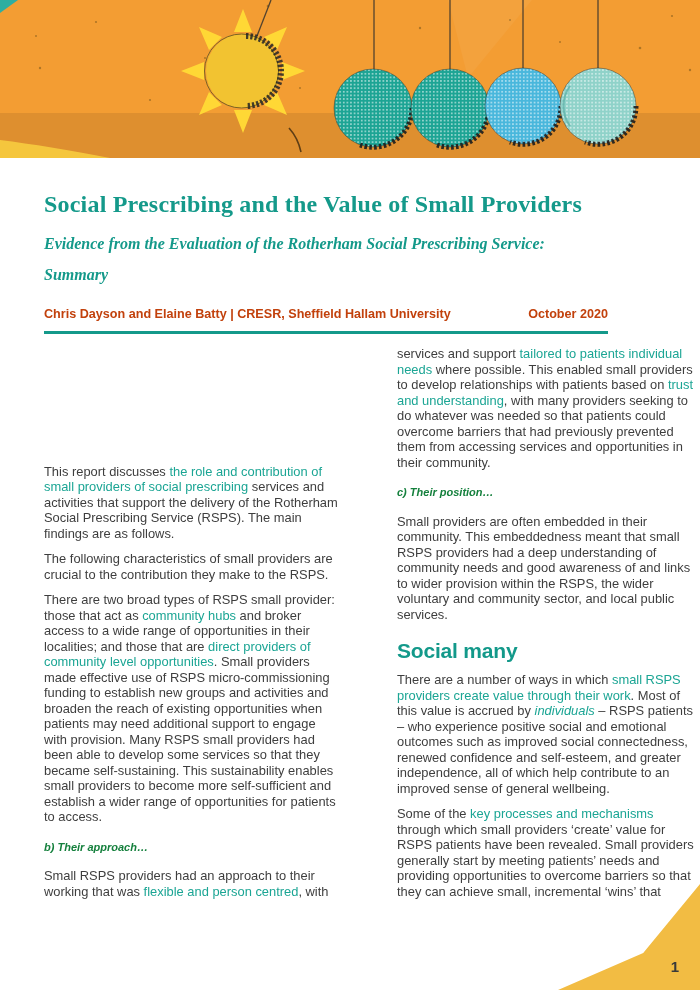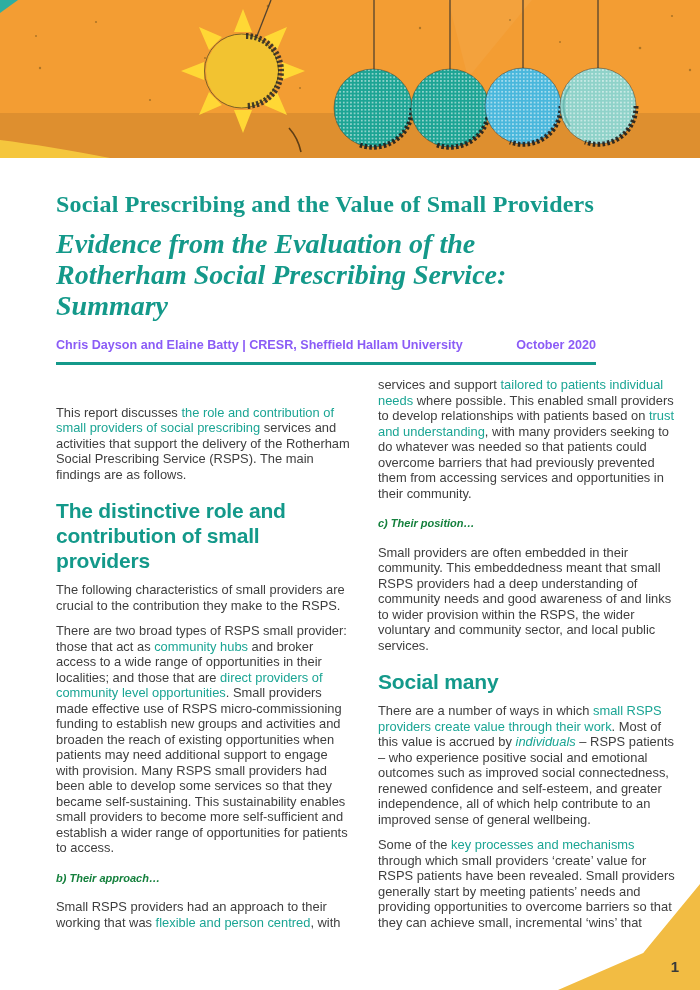--- a/index.html
+++ b/index.html
@@ -1,30 +1,30 @@
 <!DOCTYPE html>
 <html><head>
 <meta charset="utf-8">
 <style>
   html,body{margin:0;padding:0;background:#fff;}
   .page{position:relative;width:700px;height:990px;background:#ffffff;overflow:hidden;
         font-family:"Liberation Sans", sans-serif;color:#3e3e3e;}
   .header-art{position:absolute;top:0;left:0;width:700px;height:158px;display:block;}
-  .content{position:absolute;top:158px;left:0;width:652px;padding:0 56px;box-sizing:border-box;}
+  .content{position:absolute;top:158px;left:0;width:652px;padding:0 44px;box-sizing:border-box;}
   .doc-title{margin:32px 0 0 0;font-family:"Liberation Serif","DejaVu Serif",serif;font-weight:700;
              font-size:24px;line-height:28px;color:#14998a;white-space:nowrap;letter-spacing:0.2px;}
   .doc-subtitle{margin:10px 0 0 0;font-family:"Liberation Serif","DejaVu Serif",serif;font-weight:700;
-                font-style:italic;font-size:28px;line-height:31px;color:#14998a;max-width:588px;}
+                font-style:italic;font-size:16px;line-height:31px;color:#14998a;max-width:588px;}
   .byline-row{display:flex;justify-content:space-between;align-items:baseline;margin-top:17px;
-              font-size:12.6px;font-weight:700;color:#8b5cf6;}
+              font-size:12.6px;font-weight:700;color:#c2410c;}
   .rule{height:3px;background:#14998a;margin-top:10px;}
   .columns{display:flex;gap:26px;margin-top:12px;align-items:flex-end;}
   .col{font-size:12.9px;line-height:15.5px;}
   .col-left{width:296px;flex:0 0 296px;}
-  .col-right{width:298px;flex:0 0 298px;}
+  .col-right{width:298px;flex:0 0 298px;margin-left:31px;}
   .col p{margin:0 0 10px 0;}
   h2.sec{font-size:21px;line-height:25px;font-weight:700;color:#13998a;margin:16px 0 9px 0;letter-spacing:-0.2px;}
   h3.sub{font-size:11px;font-weight:700;font-style:italic;color:#15803d;margin:15px 0 13px 0;}
   .seg-teal{color:#1ba594;}
   .seg-teal-italic{color:#1ba594;font-style:italic;}
   .corner-wedge{position:absolute;right:0;bottom:0;width:142px;height:106px;background:#f2bc43;
                 clip-path:polygon(100% 0, 60% 65%, 0 100%, 100% 100%);}
   .page-number{position:absolute;right:21px;bottom:15px;font-size:15px;font-weight:700;color:#3a3a3a;}
 </style>
 </head>
@@ -120,21 +120,20 @@
 
     <div class="byline-row">
       <span>Chris Dayson and Elaine Batty | CRESR, Sheffield Hallam University</span>
       <span>October 2020</span>
     </div>
     <div class="rule"></div>
 
     <div class="columns">
       <div class="col col-left">
         <p><span>This report discusses </span><span class="seg-teal">the role and contribution of small providers of social prescribing</span><span> services and activities that support the delivery of the Rotherham Social Prescribing Service (RSPS). The main findings are as follows.</span></p>
-        <h2 class="sec">The distinctive role and contribution of small providers</h2>
         <p><span>The following characteristics of small providers are crucial to the contribution they make to the RSPS.</span></p>
         <p><span>There are two broad types of RSPS small provider: those that act as </span><span class="seg-teal">community hubs</span><span> and broker access to a wide range of opportunities in their localities; and those that are </span><span class="seg-teal">direct providers of community level opportunities</span><span>. Small providers made effective use of RSPS micro-commissioning funding to establish new groups and activities and broaden the reach of existing opportunities when patients may need additional support to engage with provision. Many RSPS small providers had been able to develop some services so that they became self-sustaining. This sustainability enables small providers to become more self-sufficient and establish a wider range of opportunities for patients to access.</span></p>
         <h3 class="sub">b) Their approach…</h3>
         <p><span>Small RSPS providers had an approach to their working that was </span><span class="seg-teal">flexible and person centred</span><span>, with</span></p>
       </div>
       <div class="col col-right">
         <p><span>services and support </span><span class="seg-teal">tailored to patients individual needs</span><span> where possible. This enabled small providers to develop relationships with patients based on </span><span class="seg-teal">trust and understanding</span><span>, with many providers seeking to do whatever was needed so that patients could overcome barriers that had previously prevented them from accessing services and opportunities in their community.</span></p>
         <h3 class="sub">c) Their position…</h3>
         <p><span>Small providers are often embedded in their community. This embeddedness meant that small RSPS providers had a deep understanding of community needs and good awareness of and links to wider provision within the RSPS, the wider voluntary and community sector, and local public services.</span></p>
         <h2 class="sec">Social many</h2>

